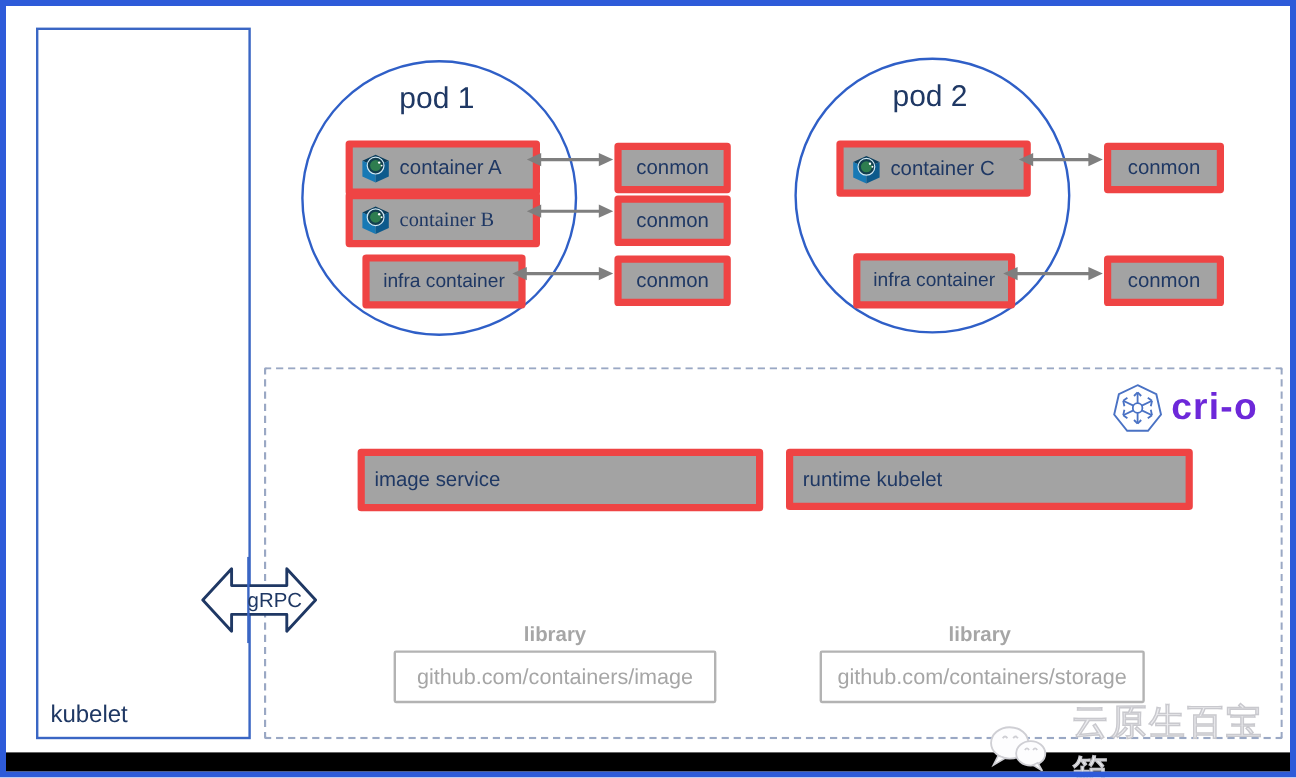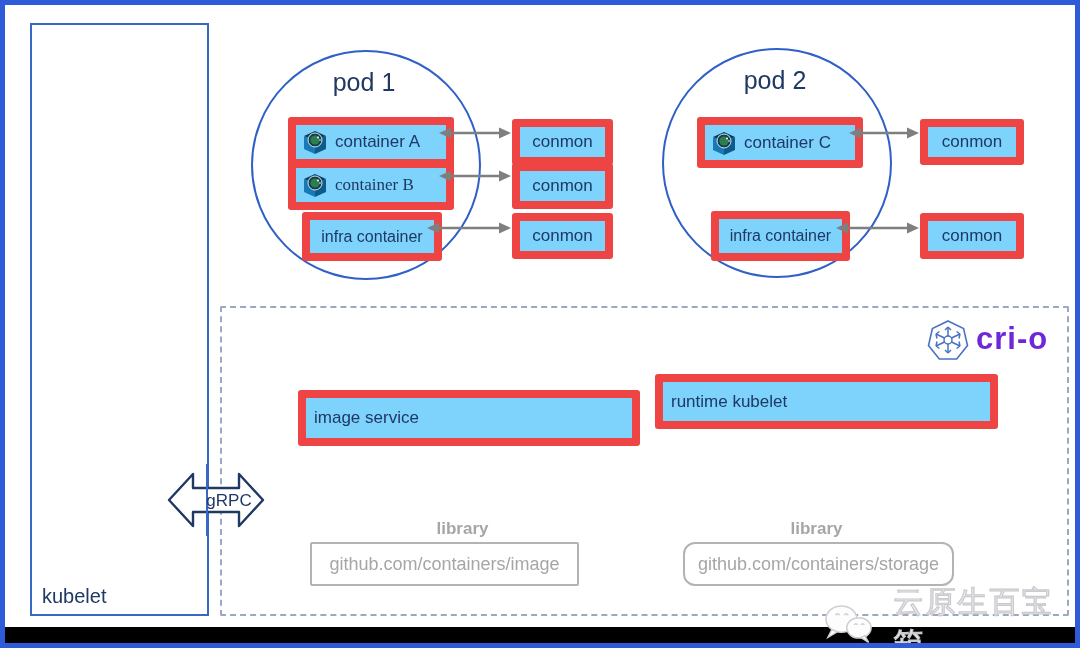--- a/index.html
+++ b/index.html
@@ -1,21 +1,21 @@
 <!DOCTYPE html>
 <html><head>
 <meta charset="utf-8">
 <style>
   html,body{margin:0;padding:0;}
   body{font-family:"Liberation Sans","DejaVu Sans",sans-serif;background:#fff;}
   #stage{position:relative;width:1080px;height:648px;background:#ffffff;overflow:hidden;}
   .frame{position:absolute;inset:0;border:5px solid #2e5bd9;pointer-events:none;z-index:50;}
   .blackbar{position:absolute;left:5px;top:627px;width:1070px;height:16px;background:#000;z-index:40;}
 
-  .box{position:absolute;border:8px solid #ef4444;border-radius:3px;background:#7dd3fc;
+  .box{position:absolute;border:6px solid #ef4444;border-radius:3px;background:#a3a3a3;
        display:flex;align-items:center;color:#1f3864;font-size:17px;}
   .box.pad{padding-left:8px;}
   .box.center{justify-content:center;}
 
   .kubelet{position:absolute;left:30px;top:23px;width:175px;height:589px;
            border:2px solid #3a66c4;background:#fff;}
   .kubelet .klabel{position:absolute;left:10px;bottom:6px;font-size:20px;color:#1f3864;}
 
   .pod{position:absolute;width:226px;height:226px;border:2px solid #2f5fc7;border-radius:50%;background:#fff;}
   .podlabel{position:absolute;width:226px;text-align:center;font-size:25px;color:#1f3864;}
@@ -168,33 +168,33 @@
       <line x1="18.5" y1="23" x2="10" y2="27"></line>
         <line x1="13.5" y1="29.5" x2="10" y2="27"></line>
         <line x1="11" y1="22.5" x2="10" y2="27"></line>
       <line x1="25.5" y1="23" x2="34" y2="27"></line>
         <line x1="30.5" y1="29.5" x2="34" y2="27"></line>
         <line x1="33" y1="22.5" x2="34" y2="27"></line>
     </g>
   </svg>
   <div class="crio-brand">cri-o</div>
 
-  <div class="box pad" style="left:298px;top:374px;width:318px;height:40px;margin-top:16px;">
+  <div class="box pad" style="left:298px;top:374px;width:318px;height:40px;">
     <span>image service</span>
   </div>
   <div class="box pad" style="left:655px;top:374px;width:319px;height:39px;">
     <span>runtime kubelet</span>
   </div>
 
   <div class="lib-label" style="left:330px;top:519px;width:265px;">library</div>
-  <div class="lib-box" style="left:310px;top:542px;width:265px;height:40px;">
+  <div class="lib-box" style="left:328px;top:542px;width:265px;height:40px;">
     <span>github.com/containers/image</span>
   </div>
   <div class="lib-label" style="left:683px;top:519px;width:267px;">library</div>
-  <div class="lib-box" style="left:683px;top:542px;width:267px;height:40px;border-radius:12px;">
+  <div class="lib-box" style="left:683px;top:542px;width:267px;height:40px;">
     <span>github.com/containers/storage</span>
   </div>
 
   <svg class="grpc-svg" width="98" height="72" viewBox="0 0 98 72">
     <path d="M2,36 L26,10 L26,24 L72,24 L72,10 L96,36 L72,62 L72,48 L26,48 L26,62 Z" fill="#ffffff" stroke="#1f3864" stroke-width="2.4" stroke-linejoin="round"></path>
     <line x1="40" y1="0" x2="40" y2="72" stroke="#3a66c4" stroke-width="2"></line>
     <text class="grpc-text" x="62" y="42" text-anchor="middle" id="grpc-label-text">gRPC</text>
   </svg>
 
   <div class="watermark">

